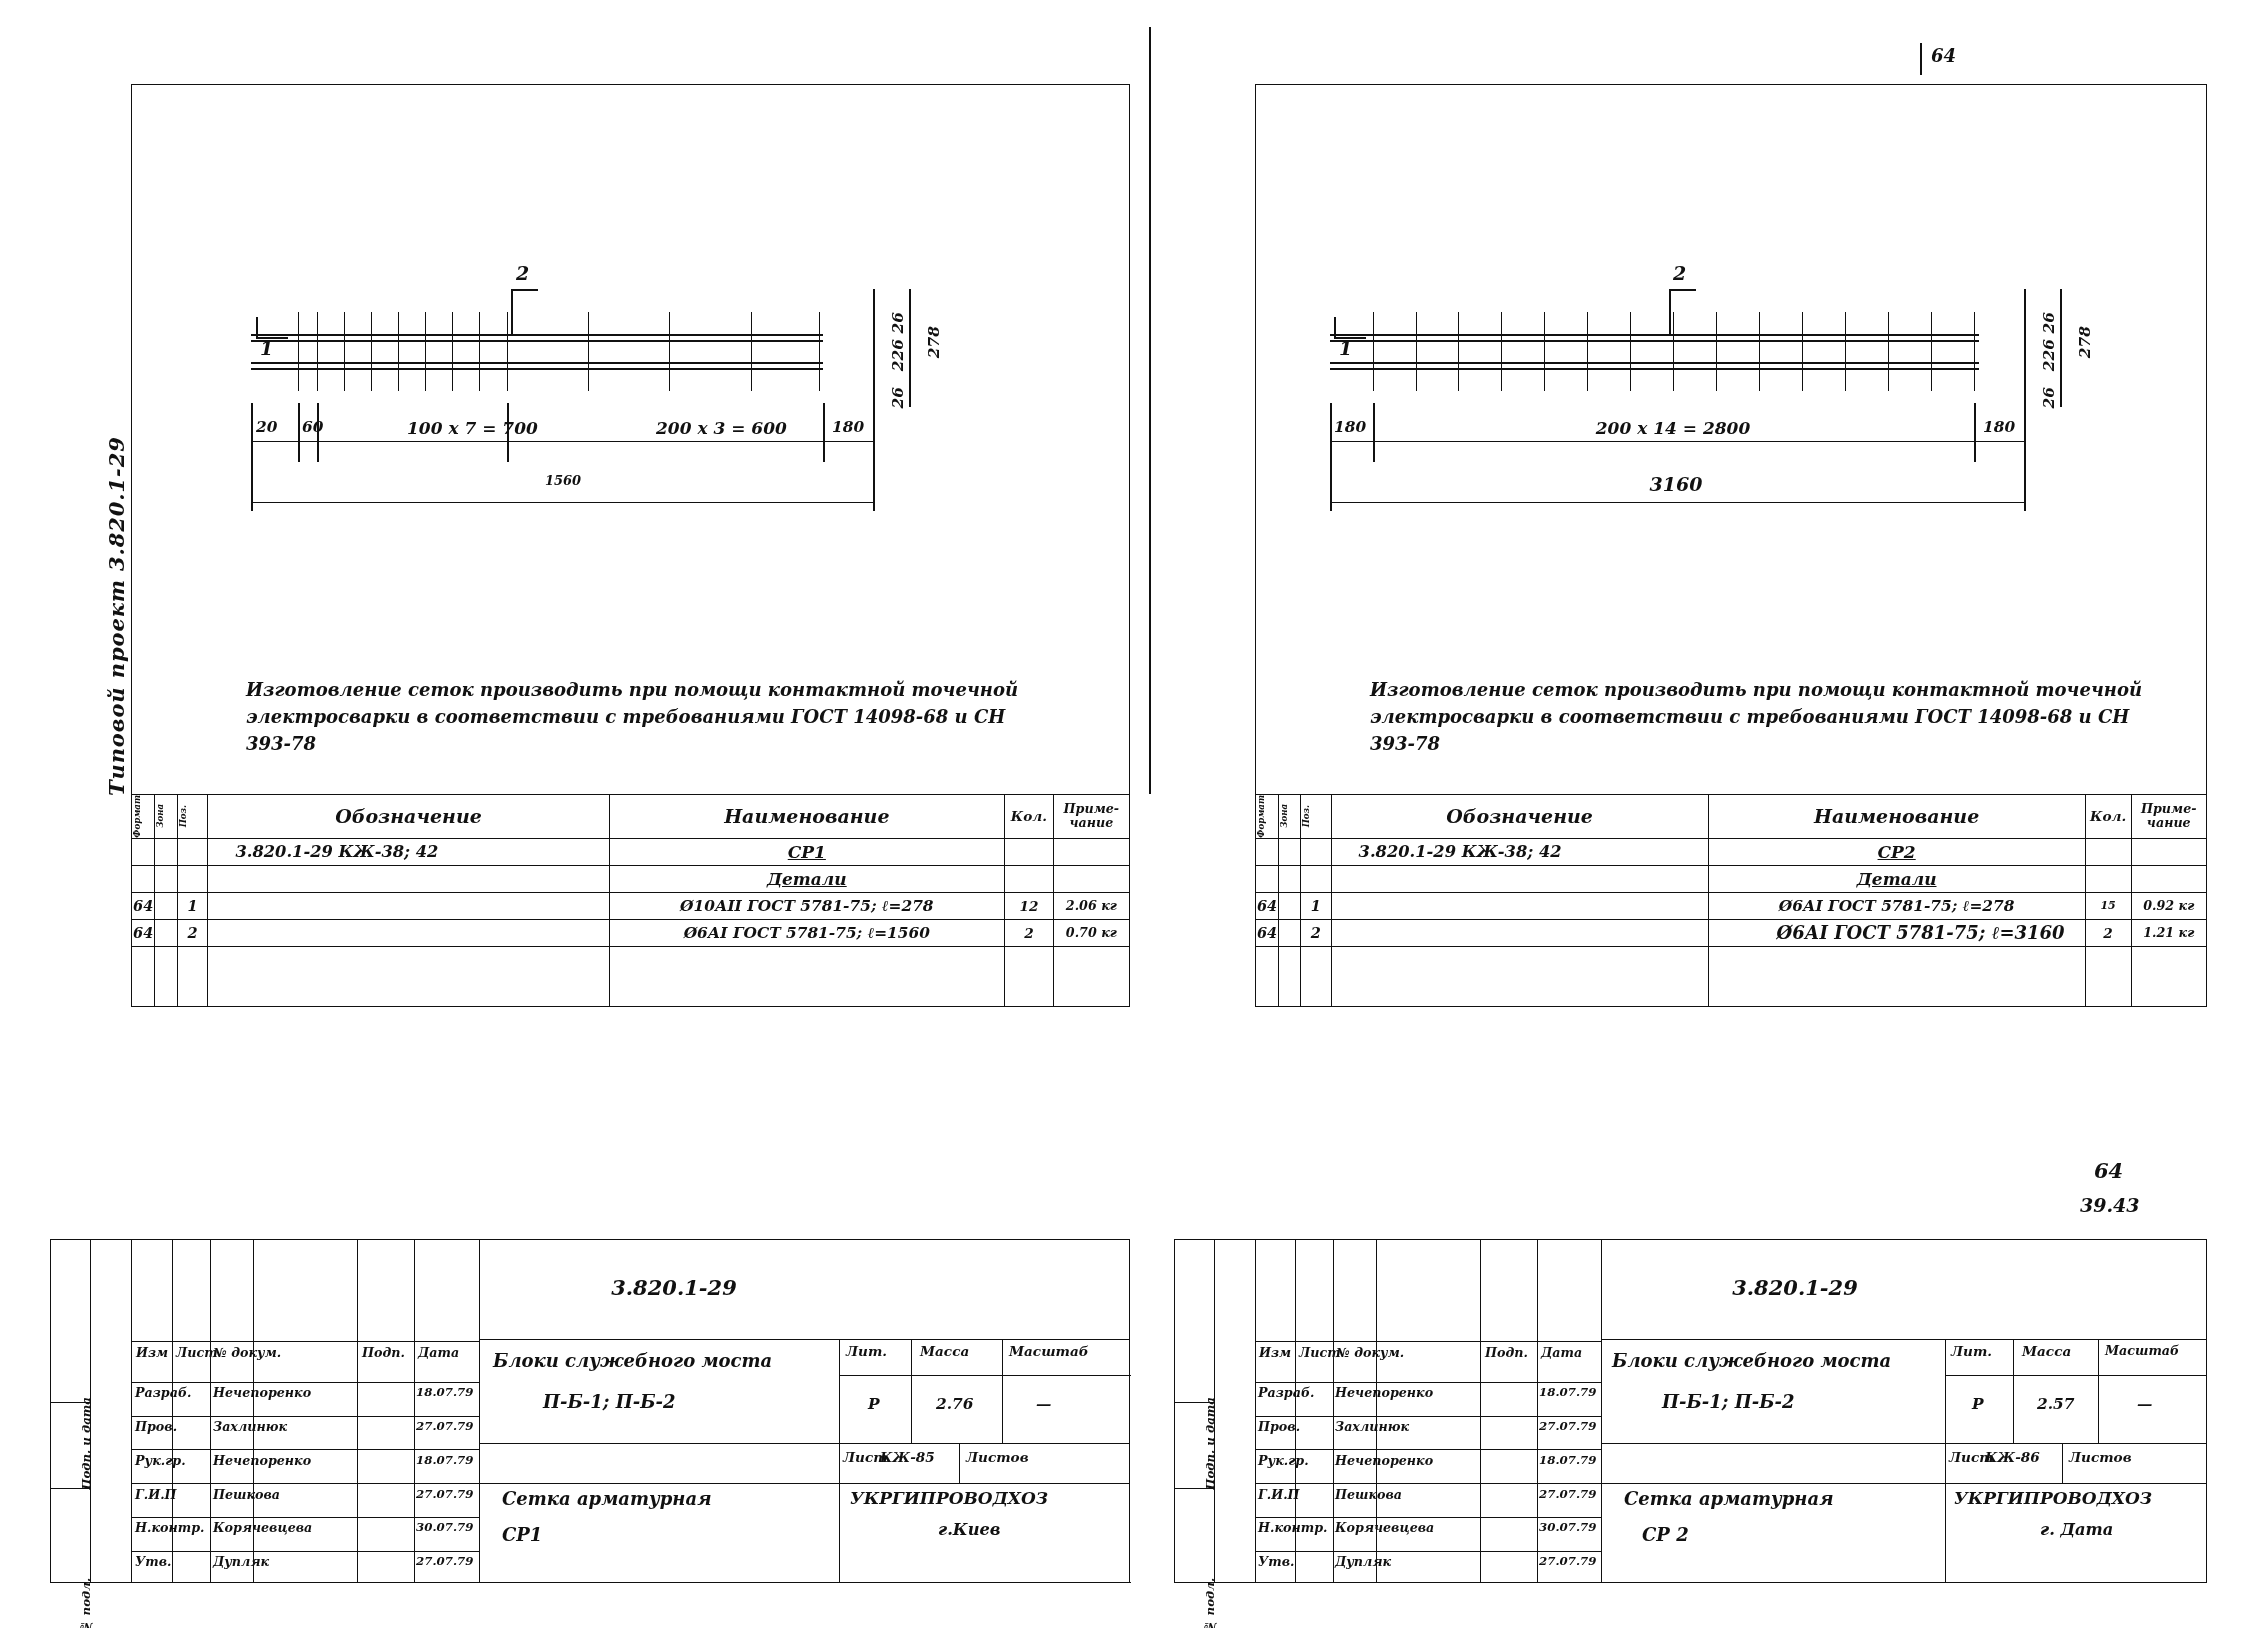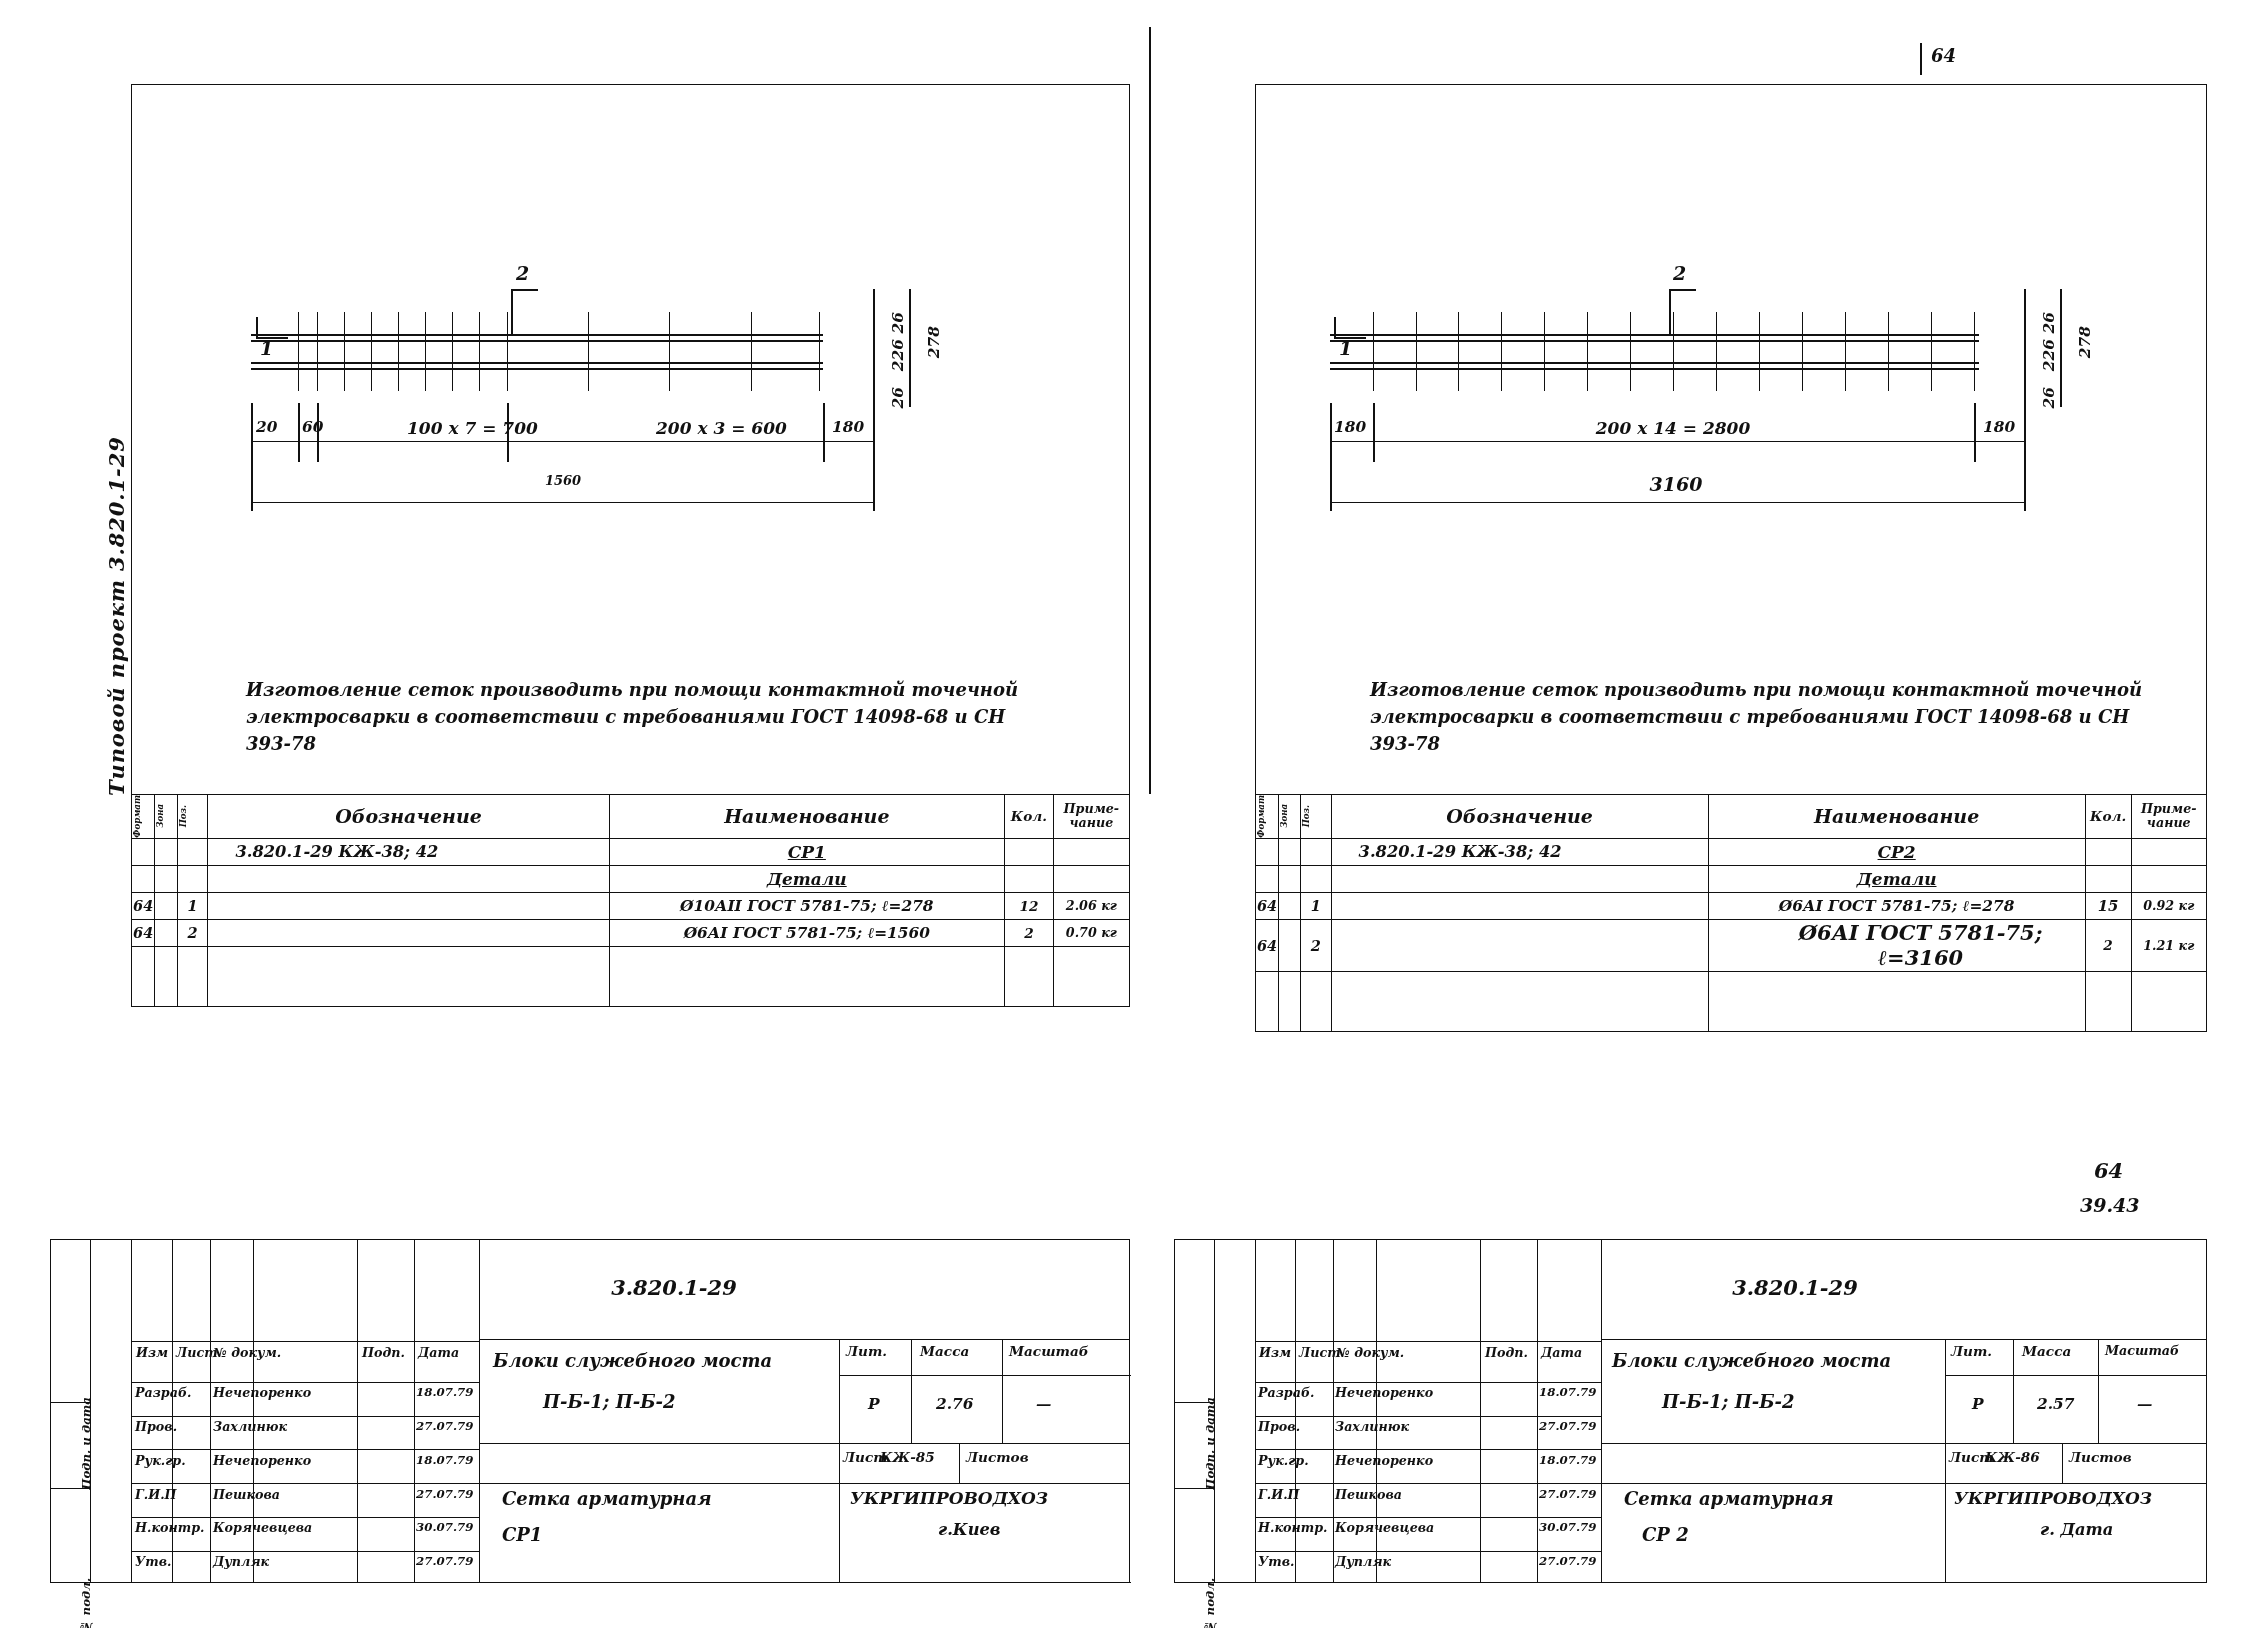--- a/index.html
+++ b/index.html
@@ -356,29 +356,29 @@
         <td style="font-size:17px;text-decoration:underline;">Детали</td>
         <td></td>
         <td></td>
       </tr>
       <tr>
         <td style="font-size:14.5px;">64</td>
         <td></td>
         <td style="font-size:14.5px;">1</td>
         <td></td>
         <td style="font-size:15.4px;">Ø6АI ГОСТ 5781-75; ℓ=278</td>
-        <td style="font-size:15px;">15</td>
+        <td style="font-size:11px;">15</td>
         <td style="font-size:12.7px;">0.92 кг</td>
       </tr>
       <tr>
         <td style="font-size:14.5px;">64</td>
         <td></td>
         <td style="font-size:14.5px;">2</td>
         <td></td>
-        <td style="font-size:21px;padding-left:48px;">Ø6АI ГОСТ 5781-75; ℓ=3160</td>
+        <td style="font-size:18px;padding-left:48px;">Ø6АI ГОСТ 5781-75; ℓ=3160</td>
         <td style="font-size:13.6px;">2</td>
         <td style="font-size:12.7px;">1.21 кг</td>
       </tr>
       <tr>
         <td style="height:59px;"></td>
             <td></td>
             <td></td>
             <td></td>
             <td></td>
             <td></td>

